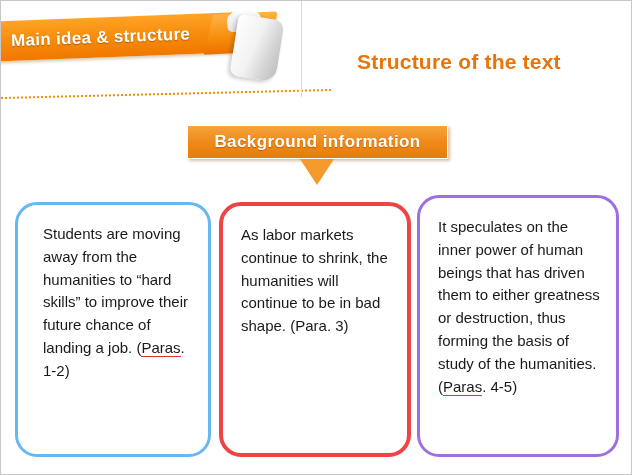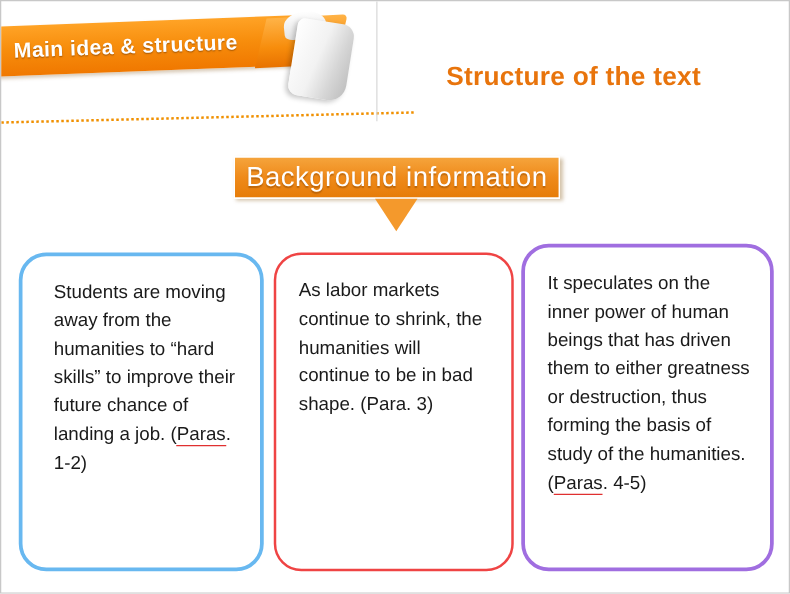--- a/index.html
+++ b/index.html
@@ -128,22 +128,22 @@
     height: 32px;
     background: linear-gradient(180deg, #f5a43c 0%, #ef8a1a 50%, #e67c08 100%);
     border: 1px solid #ffffff;
     box-shadow: 2px 2px 3px rgba(130,80,10,0.35);
     display: flex;
     align-items: center;
     justify-content: center;
   }
   .bg-box span {
     color: #ffffff;
-    font-size: 22px;
-    font-weight: normal;
+    font-size: 17px;
+    font-weight: bold;
     letter-spacing: 0.4px;
     text-shadow: 0 1px 1px rgba(140,70,0,0.5);
   }
 
   
   .arrow {
     position: absolute;
     left: 299px;
     top: 158px;
     width: 34px;
@@ -186,21 +186,21 @@
     height: 255px;
     top: 5px;
     border: 3px solid #68b8f0;
     padding-left: 25px;
   }
   .card-2 {
     left: 204px;
     width: 192px;
     height: 255px;
     top: 5px;
-    border: 2px solid #ef4444;
+    border: 4px solid #ef4444;
   }
   .card-3 {
     left: 402px;
     width: 202px;
     height: 262px;
     top: -2px;
     border: 3px solid #a06ee0;
   }
   .card p {
     margin: 0;

